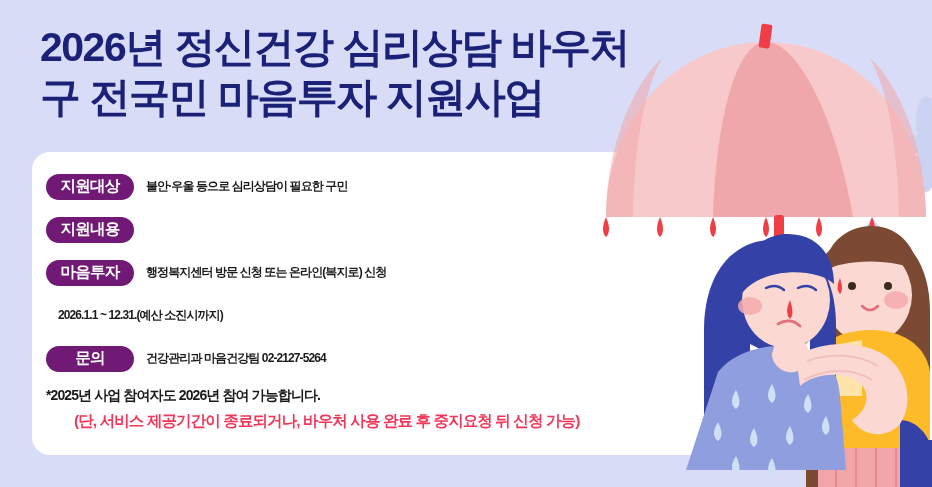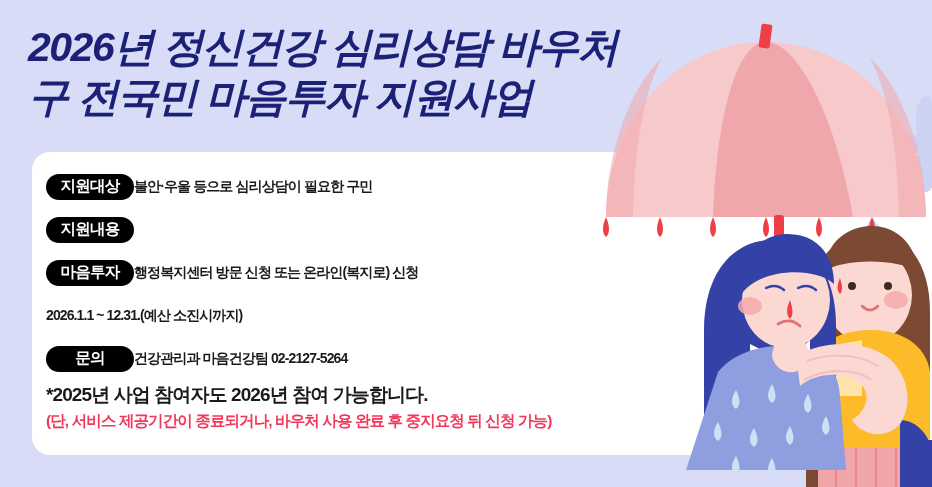--- a/index.html
+++ b/index.html
@@ -12,23 +12,22 @@
   .banner {
     position:relative;
     width:932px; height:487px;
     background:#d9dcf7;
     overflow:hidden;
   }
 
   
   .title-block {
     position:absolute;
-    left:28px; top:22px;
+    left:40px; top:22px;
     z-index:6;
-    font-style:italic;
   }
   .title-line {
     font-size:41px;
     font-weight:bold;
     color:#1b2176;
     letter-spacing:-1.5px;
     line-height:50px;
     white-space:nowrap;
   }
 
@@ -47,53 +46,54 @@
     left:46px; top:165px;
     z-index:5;
   }
   .row {
     display:flex;
     align-items:center;
     height:43px;
   }
   .badge {
     width:88px; height:26px;
-    background:#000000;
+    background:#701a75;
     border-radius:14px;
     color:#ffffff;
     font-size:15.5px;
     font-weight:bold;
     letter-spacing:-0.8px;
     display:flex;
     align-items:center;
     justify-content:center;
     flex:0 0 auto;
   }
   .row-text {
-    font-size:14px;
+    margin-left:12px;
+    font-size:12px;
     font-weight:bold;
     color:#1a1a1a;
     letter-spacing:-0.9px;
     white-space:nowrap;
   }
 
   .notes {
     position:absolute;
     left:46px; top:382px;
     z-index:5;
   }
   .note {
-    font-size:19px;
+    font-size:14px;
     font-weight:bold;
     letter-spacing:-0.9px;
     line-height:26px;
     white-space:nowrap;
   }
   .note-dark { color:#1a1a1a; }
-  .note-red  { color:#f2385a; font-size:15.5px; }
+  .note-red  { color:#f2385a; font-size:15.5px;margin-left:28px; }
 
   
   .art {
     position:absolute;
     right:0; top:0;
     width:332px; height:487px;
     z-index:4;
     pointer-events:none;
   }
 </style>

